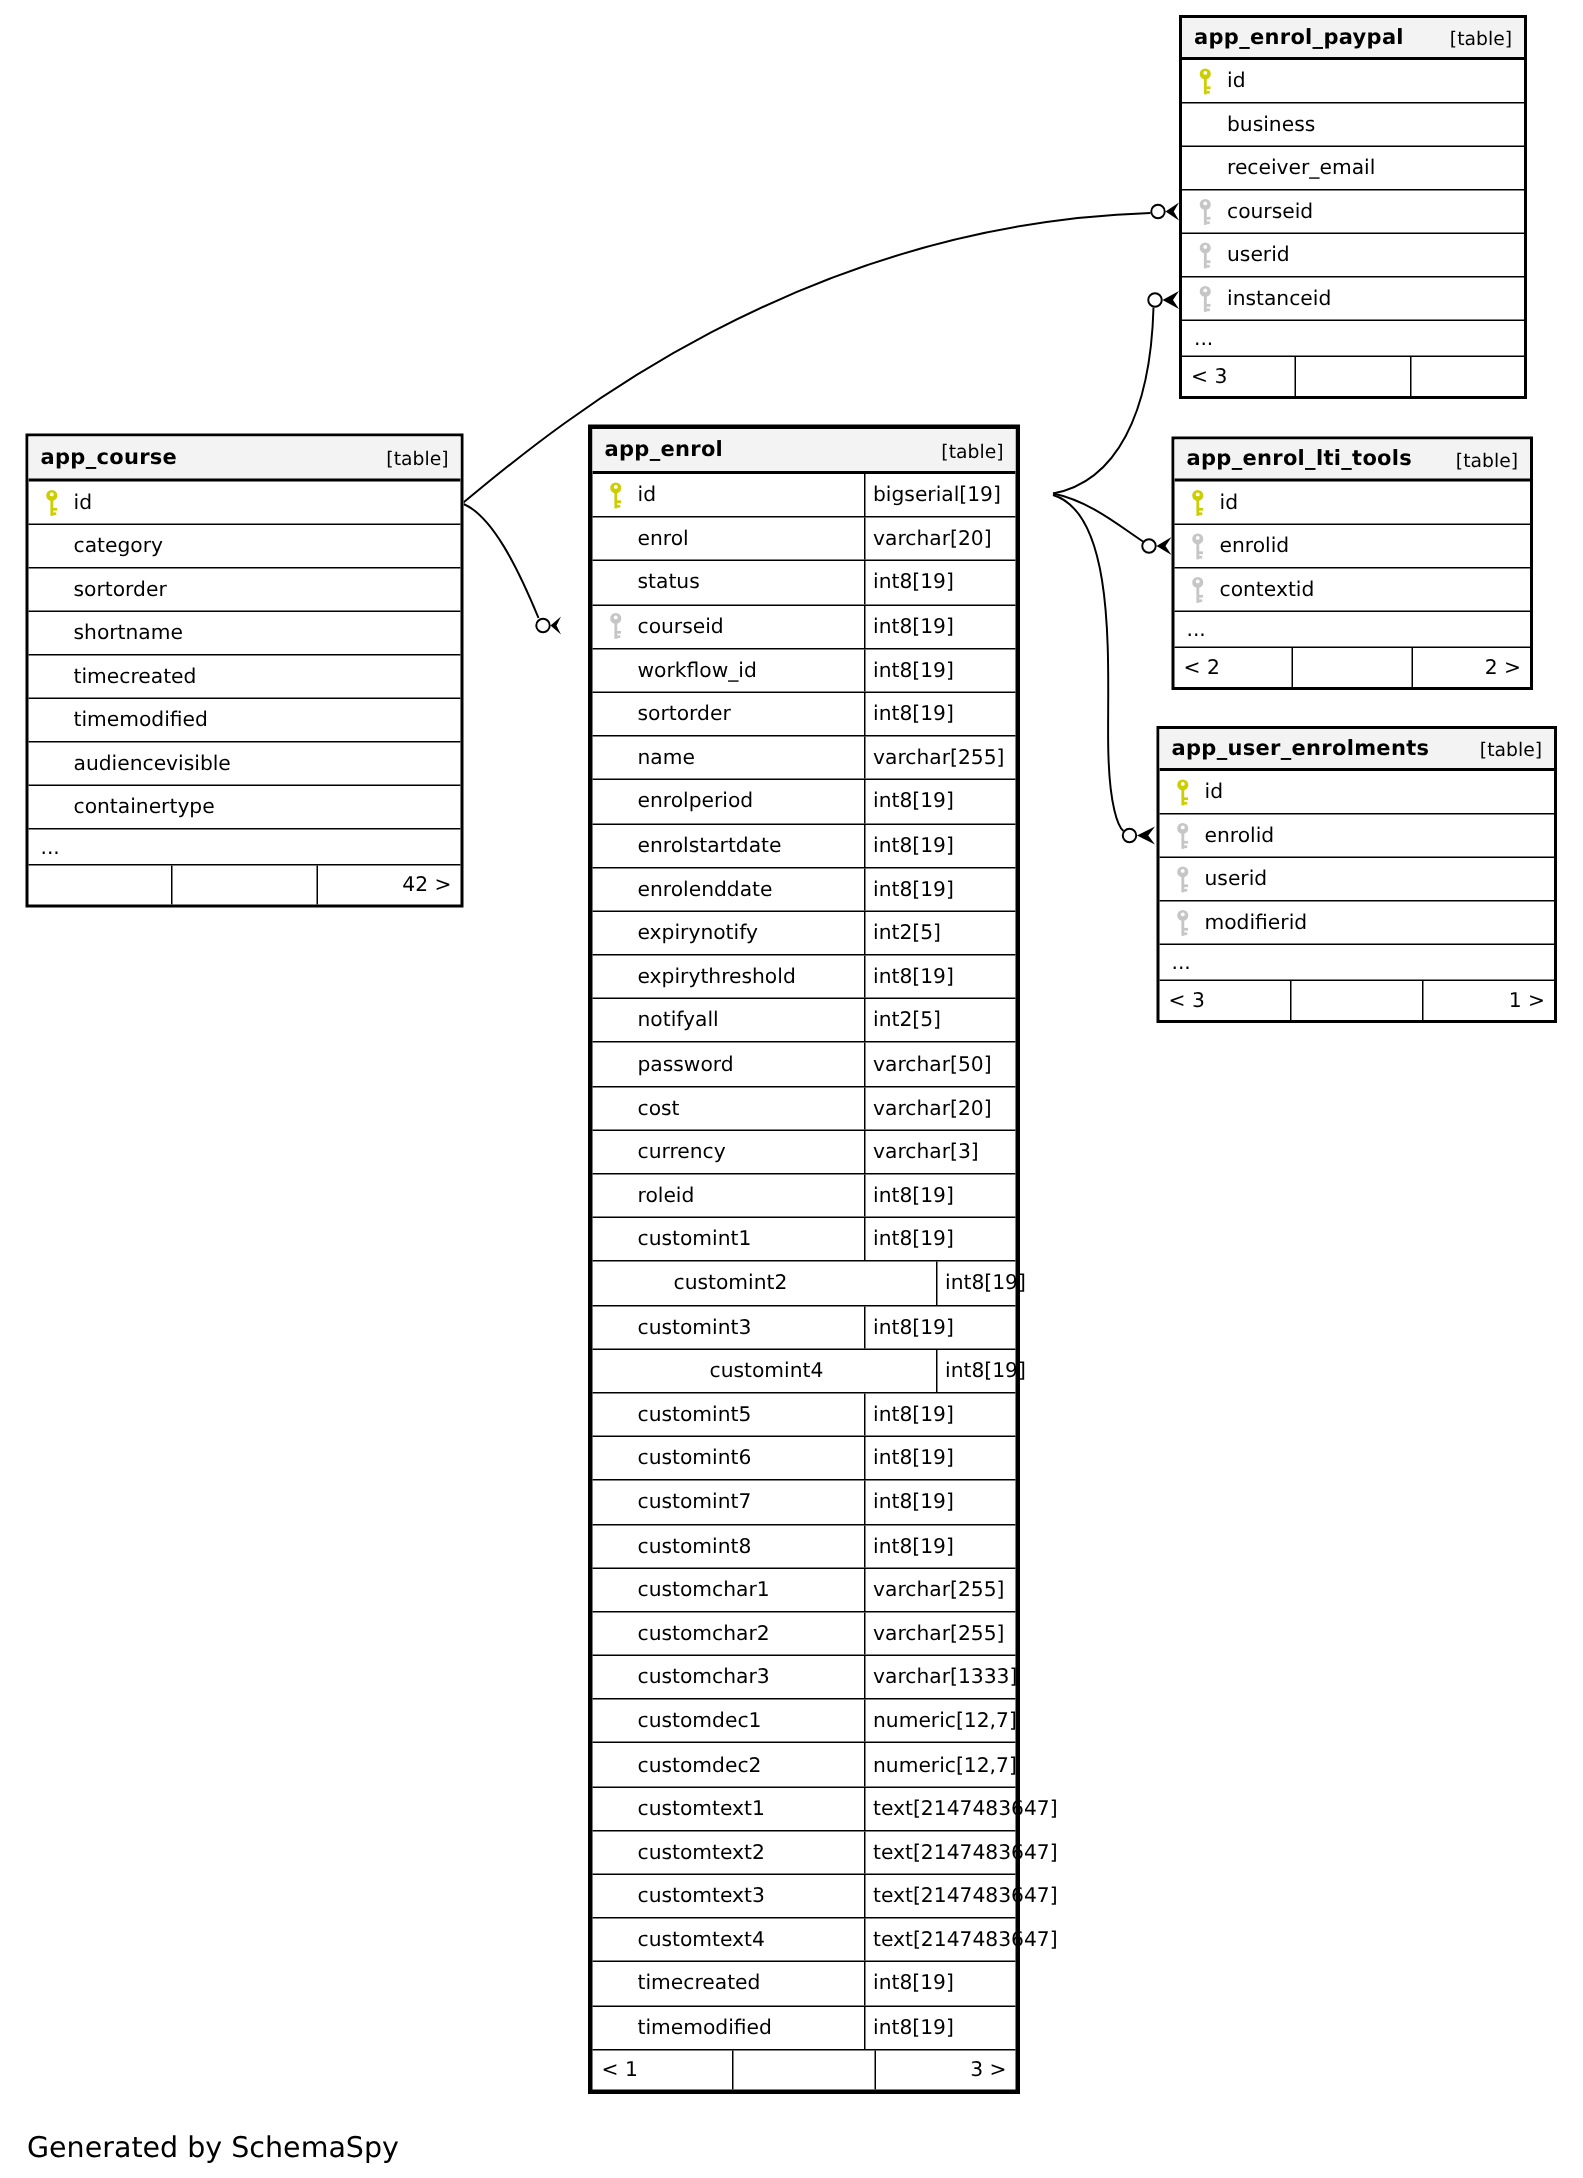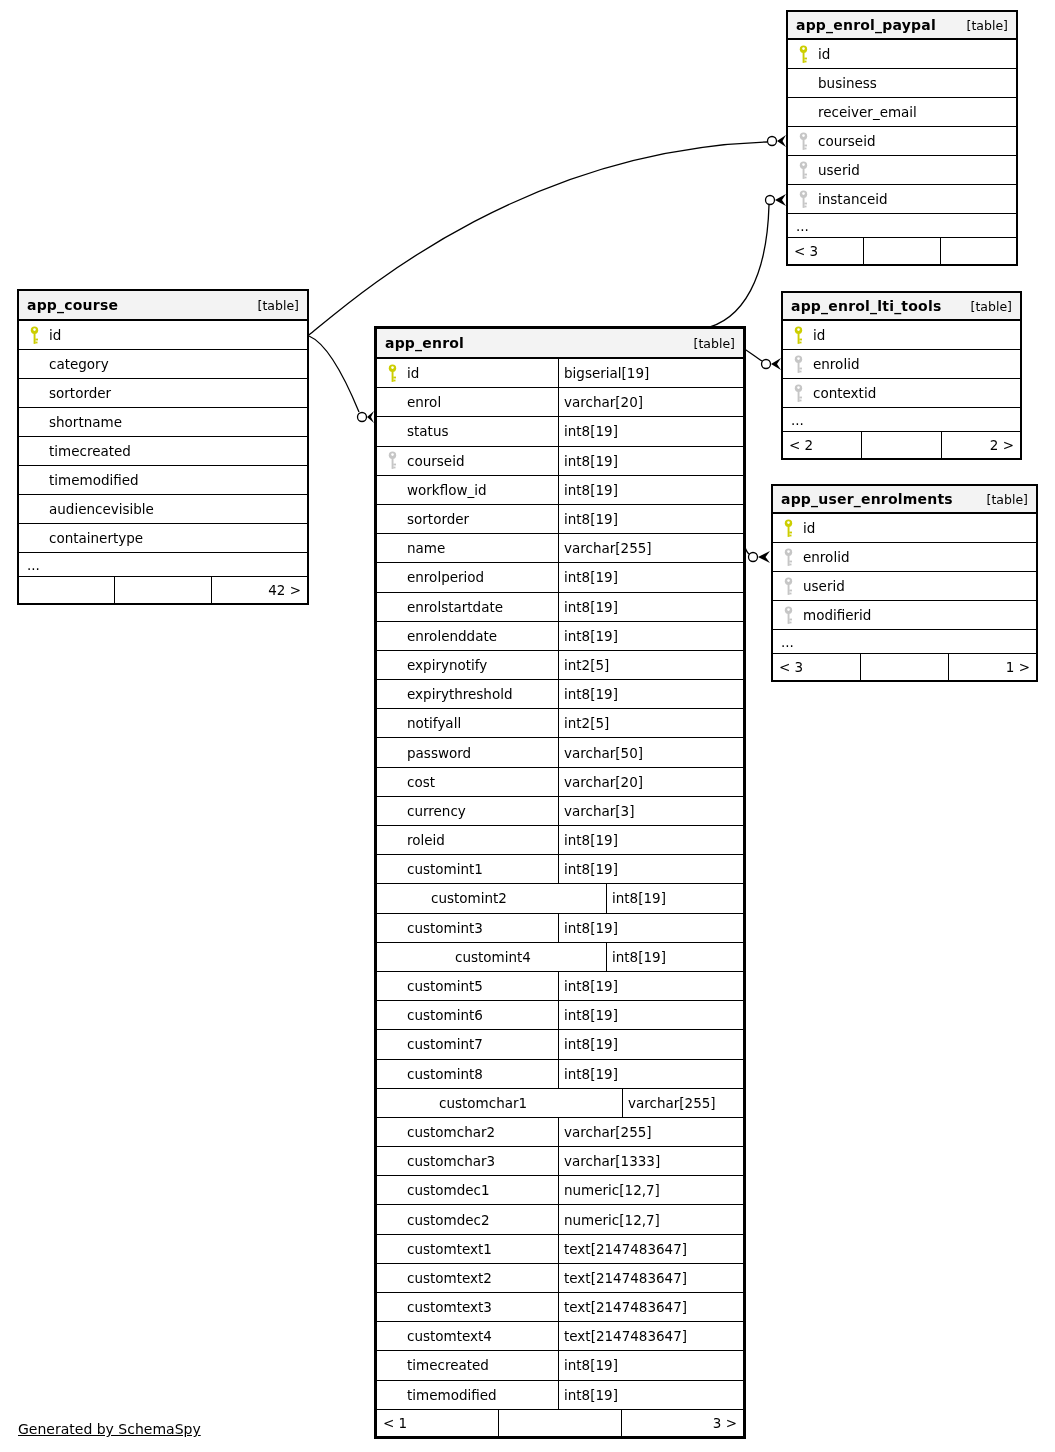--- a/index.html
+++ b/index.html
@@ -45,22 +45,21 @@
   .row.ell{padding-left:8px;}
   .foot{display:flex;box-sizing:border-box;}
   .fcell{
     flex:1;display:flex;align-items:center;padding:0 6px;
     border-right:1px solid #000;box-sizing:border-box;white-space:nowrap;
   }
   .fcell:last-child{border-right:none;}
   .fcell.right{justify-content:flex-end;}
   #footer-note{
     position:absolute;left:18px;top:1421px;z-index:2;
-    font-size:14px;
-    text-decoration:underline;
+    font-size:19px;
   }
 </style>
 </head>
 <body>
 
 <div id="canvas">
 
   <svg class="rels" width="1055" height="1452" viewBox="0 0 1055 1452">
     <g>
       <path class="rl" d="M309,335 C352,300 520,150 767,142"></path>
@@ -135,21 +134,21 @@
         <span class="keyslot"></span>
         <span class="cname">containertype</span>
       </div>
       <div class="row ell" style="height: 24px;">...</div>
       <div class="foot" style="height: 26px;">
         <span class="fcell"></span>
         <span class="fcell"></span>
         <span class="fcell right">42 &gt;</span>
       </div>
     </div>
-    <div class="tbl thick" style="left: 374px; top: 283px; width: 372px; margin-top: 43px;">
+    <div class="tbl thick" style="left: 392px; top: 283px; width: 288px;">
       <div class="hdr" style="height: 30px;">
         <span class="tname">app_enrol</span>
         <span class="ttag">[table]</span>
       </div>
       <div class="row" style="height: 29.2px;">
         <span class="keyslot">
           <svg width="11" height="19" viewBox="0 0 11 19">
             <circle cx="5.5" cy="4.3" r="3.7" fill="#ccce00"></circle>
             <circle cx="5.5" cy="3.6" r="1.3" fill="#ffffff"></circle>
             <rect x="4.6" y="7.4" width="1.9" height="10.5" fill="#ccce00"></rect>
@@ -281,21 +280,21 @@
       <div class="row" style="height: 29.2px;">
         <span class="keyslot"></span>
         <span class="cname fixed">customint7</span>
         <span class="ctype">int8[19]</span>
       </div>
       <div class="row" style="height: 29.2px;">
         <span class="keyslot"></span>
         <span class="cname fixed">customint8</span>
         <span class="ctype">int8[19]</span>
       </div>
-      <div class="row" style="height: 29.2px; gap: 32px;">
+      <div class="row" style="height: 29.2px;">
         <span class="keyslot"></span>
         <span class="cname fixed">customchar1</span>
         <span class="ctype">varchar[255]</span>
       </div>
       <div class="row" style="height: 29.2px;">
         <span class="keyslot"></span>
         <span class="cname fixed">customchar2</span>
         <span class="ctype">varchar[255]</span>
       </div>
       <div class="row" style="height: 29.2px;">

